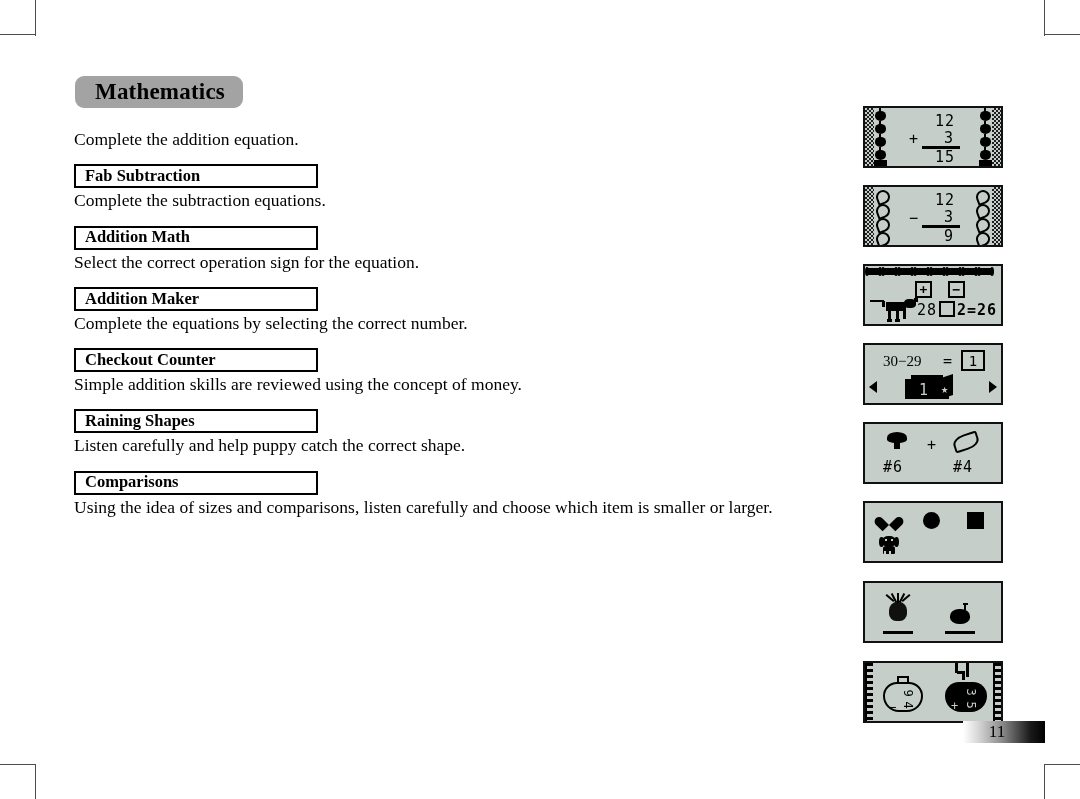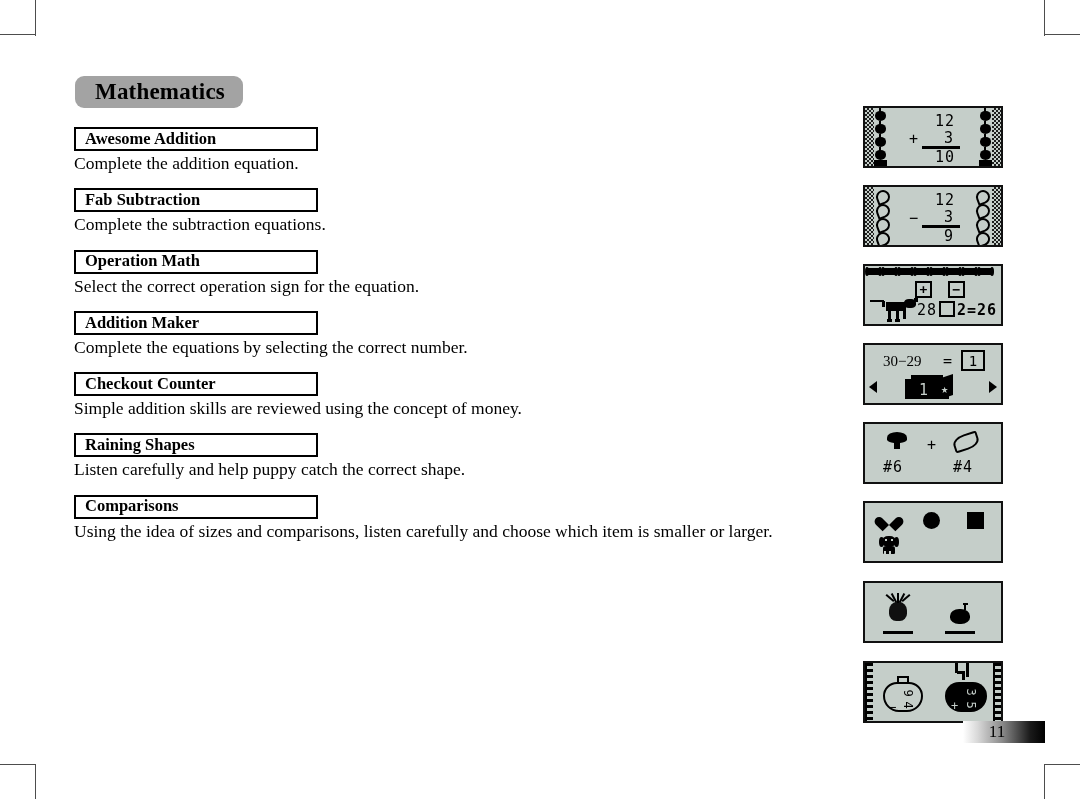--- a/index.html
+++ b/index.html
@@ -414,36 +414,33 @@
   <div class="h"></div>
 </div>
 
 <div id="page-title">
   <span>Mathematics</span>
 </div>
 
 <div id="entries">
 
   <div class="entry">
-    <div class="entry-box">
-      <span>Awesome Addition</span>
-    </div>
     <div class="entry-desc">Complete the addition equation.</div>
   </div>
 
   <div class="entry">
     <div class="entry-box">
       <span>Fab Subtraction</span>
     </div>
     <div class="entry-desc">Complete the subtraction equations.</div>
   </div>
 
   <div class="entry">
     <div class="entry-box">
-      <span>Operation Math</span>
+      <span>Addition Math</span>
     </div>
     <div class="entry-desc">Select the correct operation sign for the equation.</div>
   </div>
 
   <div class="entry">
     <div class="entry-box">
       <span>Addition Maker</span>
     </div>
     <div class="entry-desc">Complete the equations by selecting the correct number.</div>
   </div>
@@ -484,21 +481,21 @@
     <div class="px" style="left:9px;top:52px;width:13px;height:6px;"></div>
     <div class="fruit" style="right:10px;top:3px;"></div>
     <div class="fruit" style="right:10px;top:16px;"></div>
     <div class="fruit" style="right:10px;top:29px;"></div>
     <div class="fruit" style="right:10px;top:42px;"></div>
     <div class="px" style="right:9px;top:52px;width:13px;height:6px;"></div>
     <span class="lcd-num" style="left:70px;top:6px;">12</span>
     <span class="lcd-num" style="left:44px;top:24px;">+</span>
     <span class="lcd-num" style="left:79px;top:23px;">3</span>
     <div class="rule" style="left:57px;top:38px;width:38px;"></div>
-    <span class="lcd-num" style="left:70px;top:42px;">10</span>
+    <span class="lcd-num" style="left:70px;top:42px;">15</span>
   </div>
 
   <div class="screen-gap"></div>
 
   <div class="screen">
     <div class="checker-col" style="left:0;"></div>
     <div class="checker-col" style="right:0;"></div>
     <div class="swirl" style="left:11px;top:3px;"></div>
     <div class="swirl" style="left:11px;top:17px;"></div>
     <div class="swirl" style="left:11px;top:31px;"></div>

